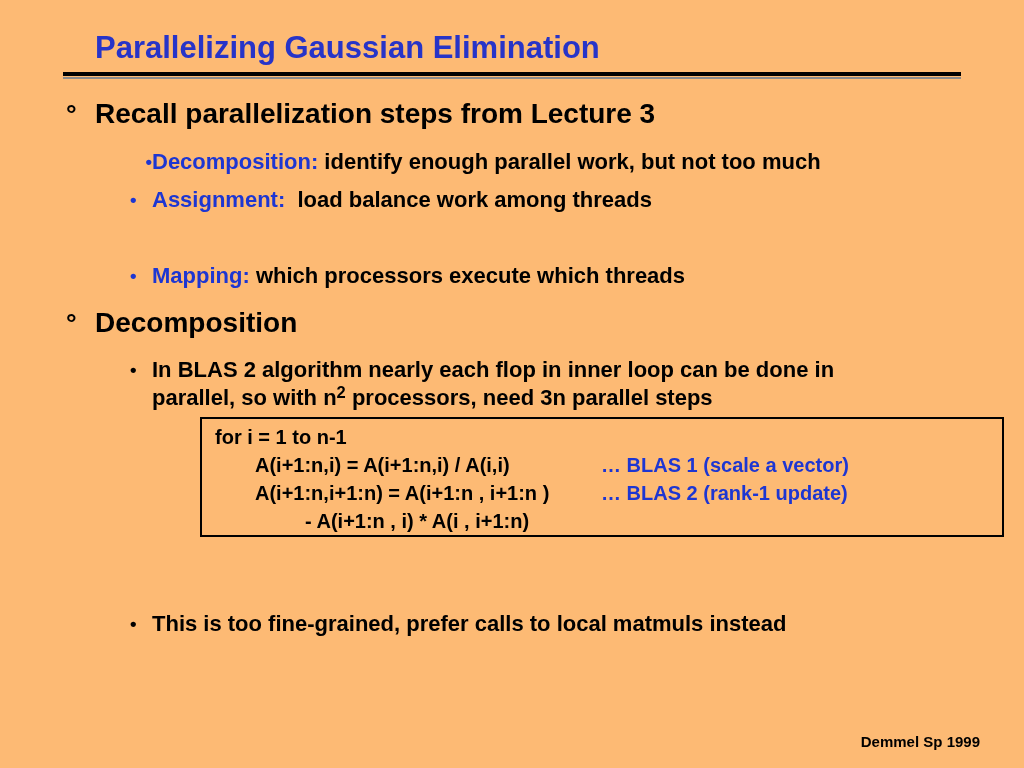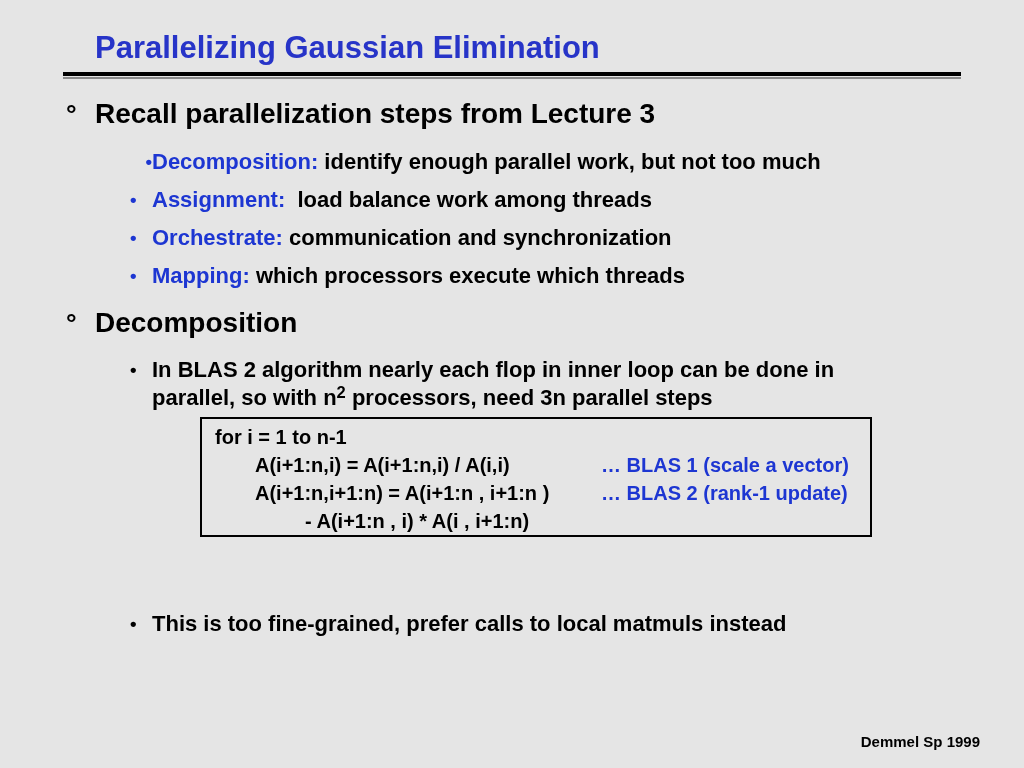--- a/index.html
+++ b/index.html
@@ -1,19 +1,19 @@
 <!DOCTYPE html>
 <html><head>
 <meta charset="utf-8">
 <style>
   html,body { margin:0; padding:0; background:#ffffff; }
   .slide {
     position:relative;
     width:1024px; height:768px;
-    background:#e5e5e5;
+    background:#fdba74;
     font-family:"Liberation Sans", sans-serif;
     font-weight:bold;
     color:#000000;
     overflow:hidden;
   }
   .accent { color:#1d36d2; }
   .pre { white-space:pre-wrap; }
 
   .title {
     position:absolute; left:95px; top:30px;
@@ -27,21 +27,21 @@
   .l1 .mk { display:inline-block; width:29px; font-size:0.95em; }
 
   .l2 { position:absolute; left:130px; font-size:22px; line-height:28px; }
   .l2 .bk { display:inline-block; width:22px; font-size:0.85em; vertical-align:1px; }
   .l2.wrap { width:830px; }
   .l2 .body { display:inline-block; vertical-align:top; width:790px; }
   .sup { font-size:0.75em; position:relative; top:-0.45em; }
 
   .code-box {
     position:absolute; left:200px; top:417px;
-    width:672px; height:120px;
+    width:804px; height:120px;
     border:2px solid #000000;
     box-sizing:border-box;
     padding:4px 0 0 13px;
     font-size:20px; line-height:28px;
   }
   .cb-line { position:relative; }
   .cb-line .ind1 { margin-left:40px; }
   .cb-line .ind2 { margin-left:90px; }
   .cb-line .cmt { position:absolute; left:386px; top:0; color:#1d36d2; }
 
@@ -61,23 +61,20 @@
 
   <div class="l1" style="top:97px;">
     <span class="mk">°</span><span class="pre">Recall parallelization steps from Lecture 3</span>
   </div>
 
   <div class="l2" style="top:148px;text-align:right;">
     <span class="bk accent">•</span><span class="accent pre">Decomposition:</span><span class="pre"> identify enough parallel work, but not too much</span>
   </div>
   <div class="l2" style="top:186px;">
     <span class="bk accent">•</span><span class="accent pre">Assignment:</span><span class="pre">  load balance work among threads</span>
-  </div>
-  <div class="l2" style="top:224px;">
-    <span class="bk accent">•</span><span class="accent pre">Orchestrate:</span><span class="pre"> communication and synchronization</span>
   </div>
   <div class="l2" style="top:262px;">
     <span class="bk accent">•</span><span class="accent pre">Mapping:</span><span class="pre"> which processors execute which threads</span>
   </div>
 
   <div class="l1" style="top:306px;">
     <span class="mk">°</span><span class="pre">Decomposition</span>
   </div>
 
   <div class="l2 wrap" style="top:356px;">

